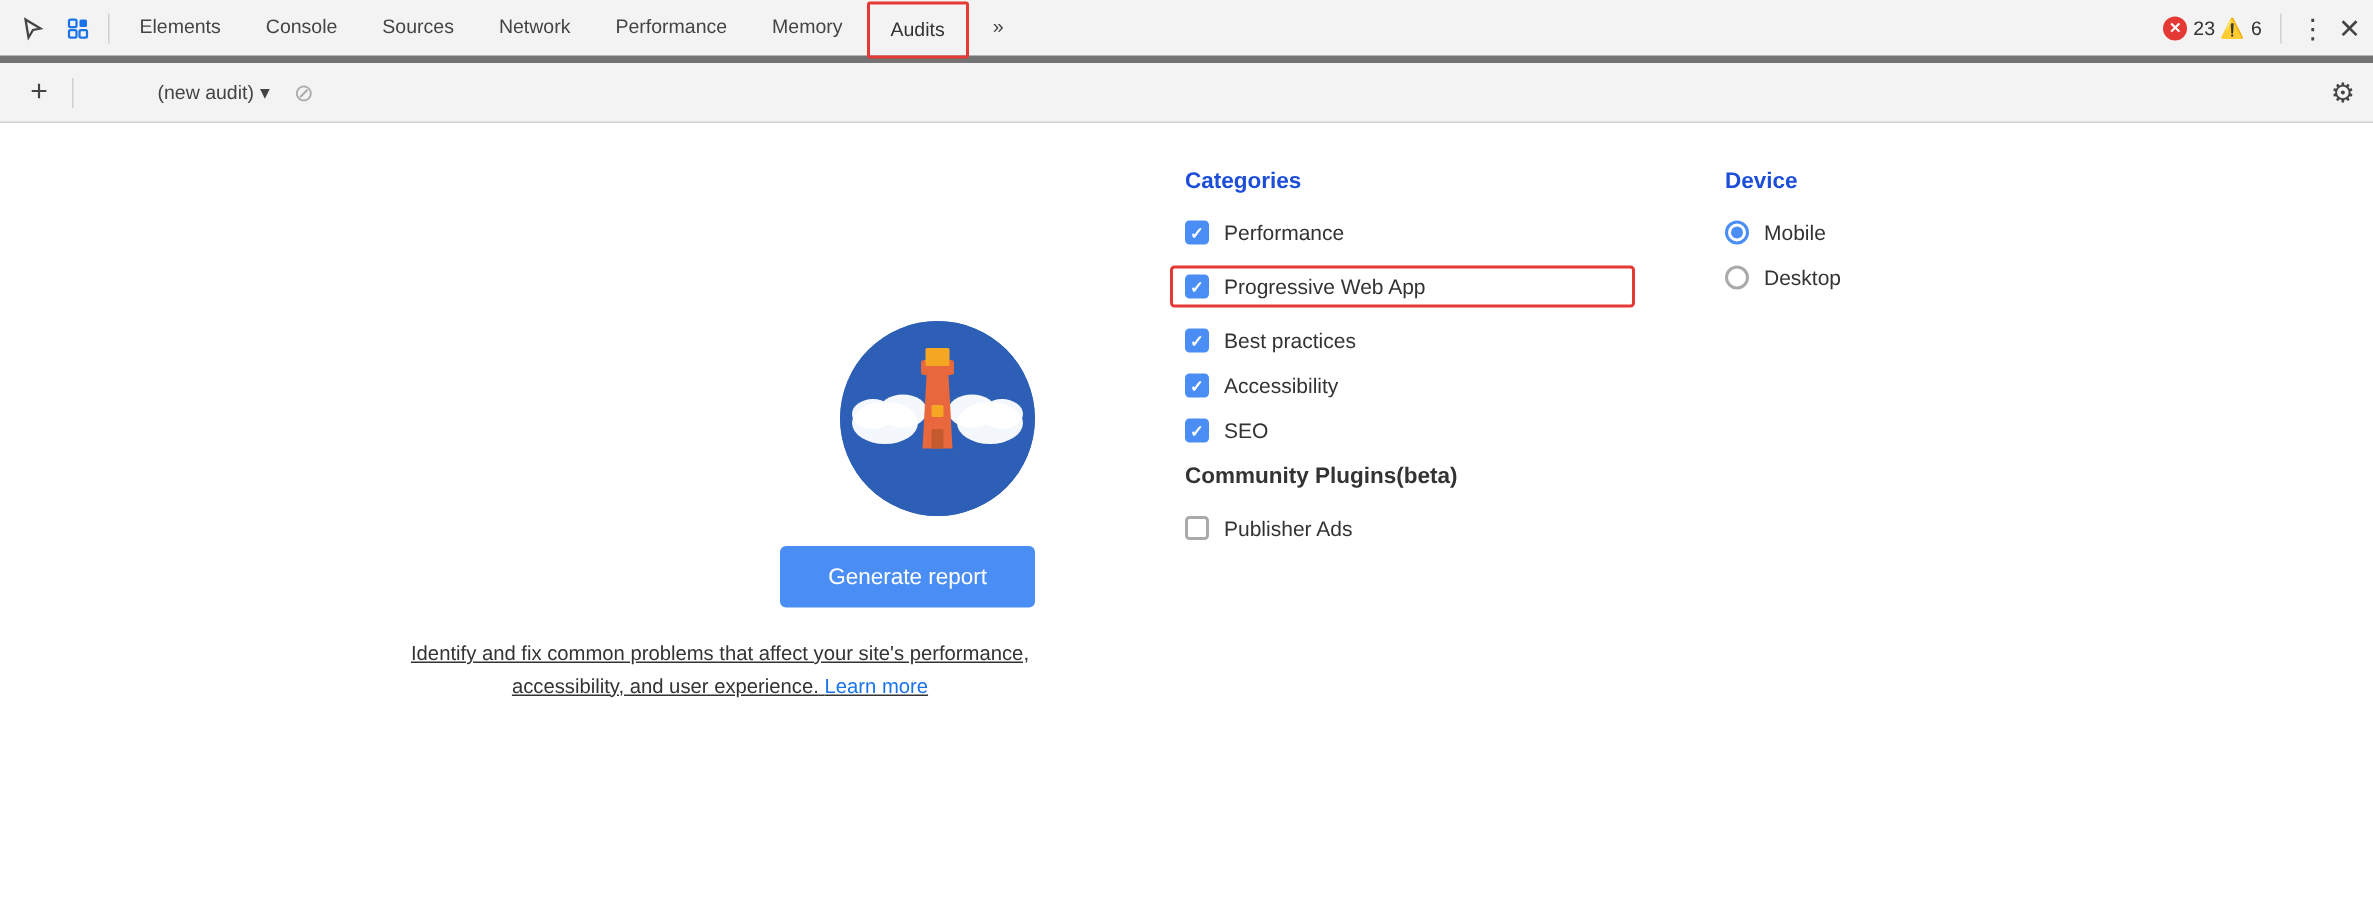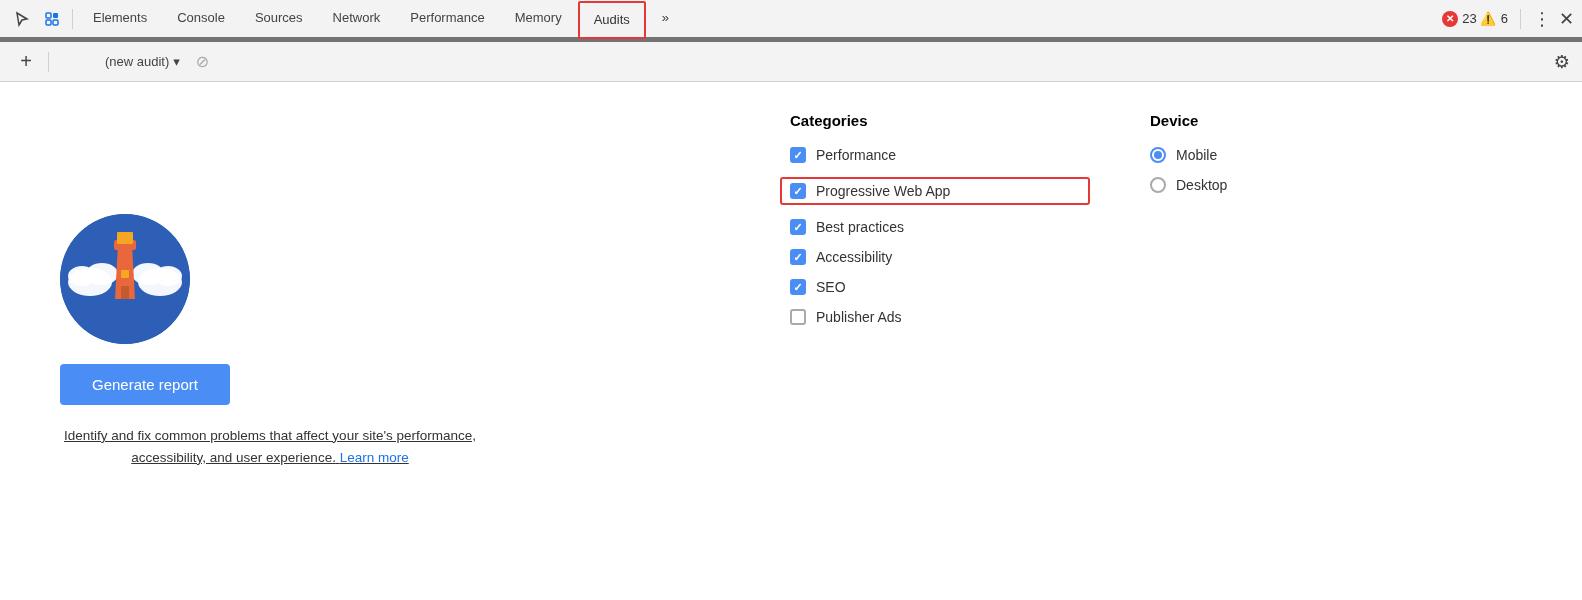--- a/index.html
+++ b/index.html
@@ -42,21 +42,21 @@
     .audit-bar-right { margin-left: auto; }
     .gear-icon { font-size: 18px; color: #444; cursor: pointer; }
 
     
     .main-content {
       display: flex; background: white; height: calc(600px - 82px);
     }
 
     
     .left-panel {
-      flex: 1; display: flex; flex-direction: column; align-items: flex-start; justify-content: center;
+      flex: 1; display: flex; flex-direction: column; align-items: flex-end; justify-content: center;
       padding: 40px 60px; gap: 20px; max-width: 750px;
     }
     .lighthouse-logo {
       width: 130px; height: 130px; border-radius: 50%; background: #2c5fb5;
       display: flex; align-items: center; justify-content: center; position: relative;
       overflow: hidden;
     }
     .generate-btn {
       background: #4a8ef5; color: white; border: none; border-radius: 4px;
       padding: 12px 32px; font-size: 15px; cursor: pointer; font-weight: 400;
@@ -65,21 +65,21 @@
       text-align: center; font-size: 13.5px; color: #333; line-height: 1.6; max-width: 420px; text-decoration: underline;
     }
     .learn-more { color: #1a73e8; text-decoration: none; }
 
     
     .right-panel {
       flex: 0 0 600px; padding: 30px 40px; display: flex; gap: 60px;
     }
     .categories-section { flex: 1; }
     .device-section { flex: 0 0 160px; }
-    .section-title { font-size: 15px; font-weight: 600; color: #000000; margin-bottom: 18px; }
+    .section-title { font-size: 15px; font-weight: 600; color: #1d4ed8; margin-bottom: 18px; }
 
     .checkbox-item {
       display: flex; align-items: center; gap: 10px; margin-bottom: 14px; cursor: pointer;
     }
     .checkbox-item.highlighted {
       border: 2px solid #e53935; border-radius: 3px; padding: 4px 8px; margin-left: -10px;
     }
     .checkbox-box {
       width: 16px; height: 16px; border-radius: 3px; background: #4a8ef5;
       display: flex; align-items: center; justify-content: center; flex-shrink: 0;
@@ -247,20 +247,21 @@
         <span class="checkbox-label">Accessibility</span>
       </div>
 
       <div class="checkbox-item">
         <div class="checkbox-box">
           <span class="checkbox-check">✓</span>
         </div>
         <span class="checkbox-label">SEO</span>
       </div>
 
+      <div class="community-title">Community Plugins(beta)</div>
 
       <div class="checkbox-item">
         <div class="checkbox-box unchecked"></div>
         <span class="checkbox-label">Publisher Ads</span>
       </div>
     </div>
 
     <div class="device-section">
       <div class="section-title">Device</div>
 

